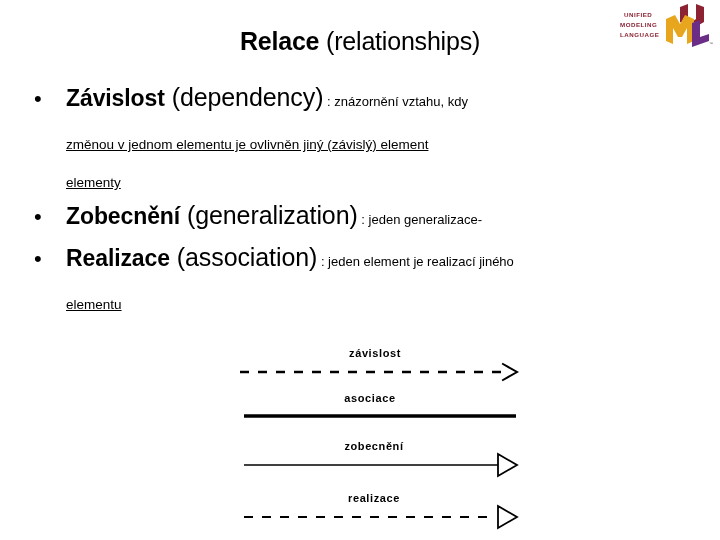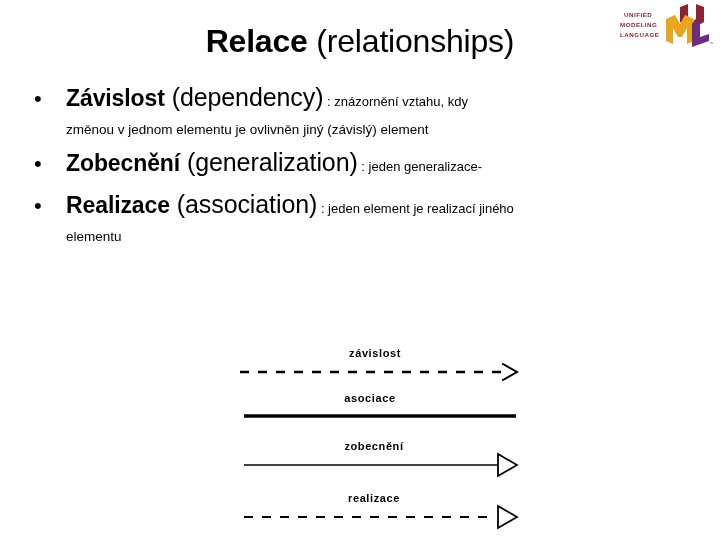--- a/index.html
+++ b/index.html
@@ -32,21 +32,21 @@
     height: 46px;
   }
 
   
   .title {
     position: absolute;
     left: 0;
     top: 22px;
     width: 720px;
     text-align: center;
-    font-size: 32px;
+    font-size: 25px;
     line-height: 38px;
     letter-spacing: -0.2px;
     white-space: nowrap;
   }
   .title .t-bold { font-weight: bold; }
   .title .t-reg  { font-weight: normal; }
 
   
   .bullets {
     position: absolute;
@@ -84,21 +84,22 @@
   }
   .b-desc {
     font-size: 13px;
     font-weight: normal;
   }
   .bullet-line2 {
     display: block;
     padding-left: 32px;
     font-size: 13.5px;
     line-height: 20px;
-    margin-top: 3px;
+    margin-top: 18px;
+    text-decoration: underline;
   }
 
   
   .diagram {
     position: absolute;
     left: 222px;
     top: 340px;
     width: 320px;
     height: 190px;
   }
@@ -145,20 +146,21 @@
   <div class="bullets">
 
     <div class="bullet">
       <span class="bullet-line1">
         <span class="bullet-dot">•</span><span class="b-head">Závislost</span><span class="b-head-en">&nbsp;</span><span class="b-head-en">(dependency)</span><span class="b-desc">&nbsp;</span><span class="b-desc">: znázornění vztahu, kdy</span>
       </span>
       <span class="bullet-line2">změnou v jednom elementu je ovlivněn jiný (závislý) element</span>
     </div>
 
     <div class="bullet">
+      <span class="bullet-line2">elementy</span>
     </div>
 
     <div class="bullet">
       <span class="bullet-line1">
         <span class="bullet-dot">•</span><span class="b-head">Zobecnění</span><span class="b-head-en">&nbsp;</span><span class="b-head-en">(generalization)</span><span class="b-desc">&nbsp;</span><span class="b-desc">: jeden generalizace-</span>
       </span>
     </div>
 
     <div class="bullet">
       <span class="bullet-line1">

